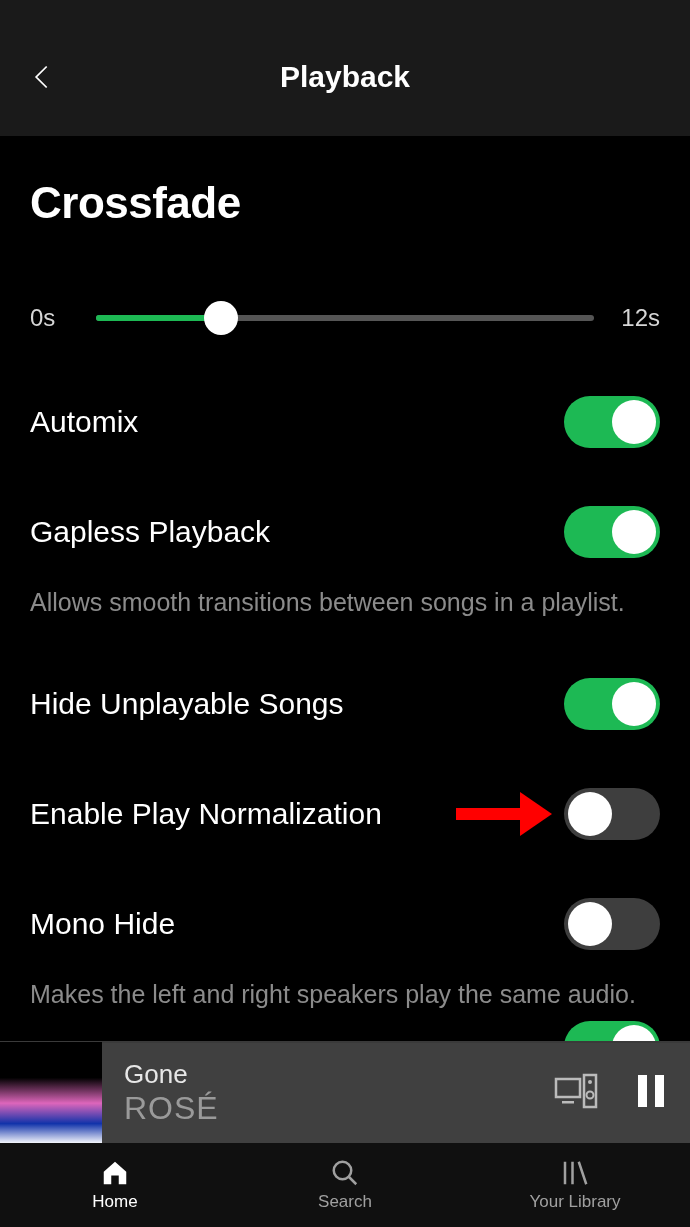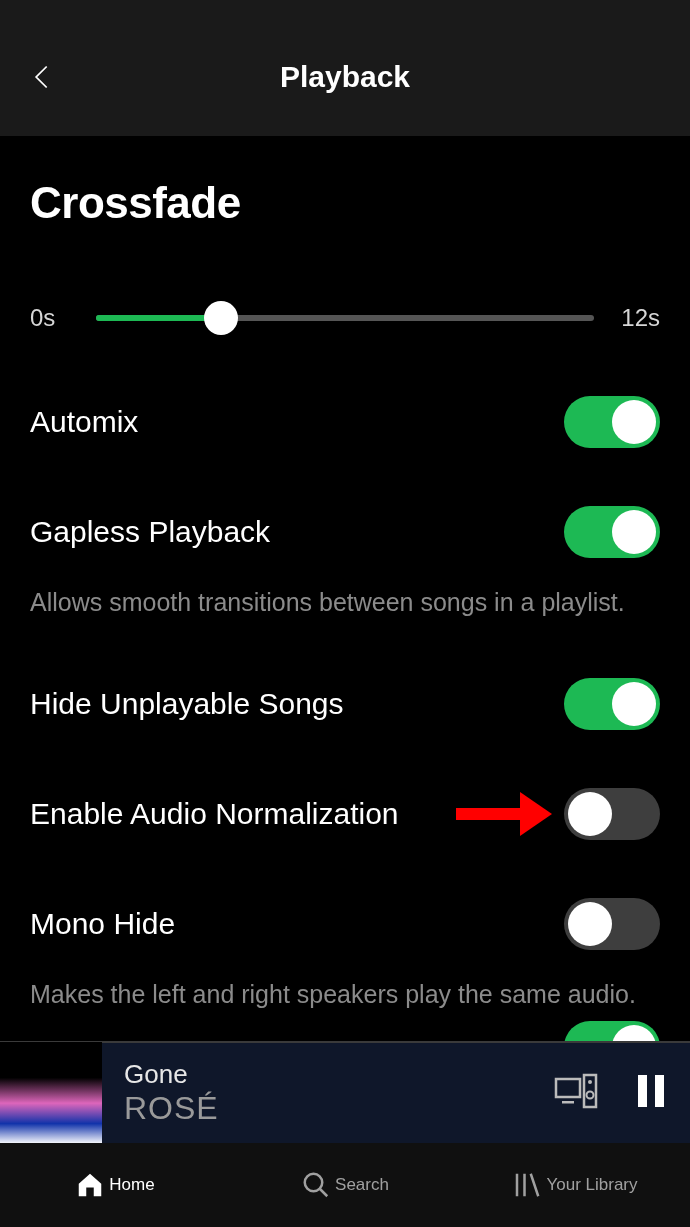--- a/index.html
+++ b/index.html
@@ -28,29 +28,29 @@
   .toggle .knob { position: absolute; width: 44px; height: 44px; background: #fff; border-radius: 50%; top: 4px; }
   .toggle.on { background: #1db954; }
   .toggle.on .knob { right: 4px; }
   .toggle.off { background: #3e3e3e; }
   .toggle.off .knob { left: 4px; }
 
   .chevron { width: 30px; height: 30px; display:flex; align-items:center; justify-content:center; }
 
   .arrow-annot { position: absolute; left: -110px; top: 50%; transform: translateY(-50%); pointer-events:none; }
 
-  .nowplaying { position: absolute; bottom: 84px; left: 0; right: 0; height: 102px; background: #0f172a; display: flex; align-items: center; padding: 0 22px 0 0; border-top: 2px solid #3a3a3a; }
+  .nowplaying { position: absolute; bottom: 84px; left: 0; right: 0; height: 102px; background: #404040; display: flex; align-items: center; padding: 0 22px 0 0; border-top: 2px solid #3a3a3a; }
   .np-art { width: 102px; height: 102px; background: linear-gradient(180deg,#000 0%, #000 35%, #d6b 60%, #13a 80%, #fff 100%); }
   .np-meta { flex: 1; padding-left: 22px; }
   .np-track { font-size: 26px; color: #e7e7e7; }
   .np-artist { font-size: 32px; color: #9a9a9a; letter-spacing: 1px; }
   .np-controls { display: flex; align-items: center; gap: 36px; }
 
   .bottomnav { position: absolute; bottom: 0; left: 0; right: 0; height: 84px; background: #101010; display: flex; align-items: center; }
-  .nav-item { flex: 1; display: flex; flex-direction: row; align-items: center; justify-content: center; gap: 4px; cursor: pointer; }
+  .nav-item { flex: 1; display: flex; flex-direction: column; align-items: center; justify-content: center; gap: 4px; cursor: pointer; }
   .nav-label { font-size: 17px; }
   .nav-item.active .nav-label { color: #fff; }
   .nav-item.inactive .nav-label { color: #a0a0a0; }
 
   .cutoff-toggle { position:absolute; right:30px; bottom:186px; }
 </style>
 </head>
 <body>
 
 <div class="topbar">
@@ -92,21 +92,21 @@
   <div class="sub">Allows smooth transitions between songs in a playlist.</div>
 
   <div class="row">
     <div class="row-label">Hide Unplayable Songs</div>
     <div class="toggle on" id="tg-hide">
         <div class="knob"></div>
       </div>
   </div>
 
   <div class="row">
-    <div class="row-label">Enable Audio Normalization</div>
+    <div class="row-label">Enable Play Normalization</div>
     <div class="toggle off" id="tg-norm" style="position:relative;">
       <div class="knob"></div>
       <svg class="arrow-annot" width="100" height="56" viewBox="0 0 100 56">
         <path d="M2 28 L78 28" stroke="#ff0000" stroke-width="12"></path>
         <path d="M66 6 L98 28 L66 50 Z" fill="#ff0000"></path>
       </svg>
     </div>
   </div>
 
   <div class="row">

